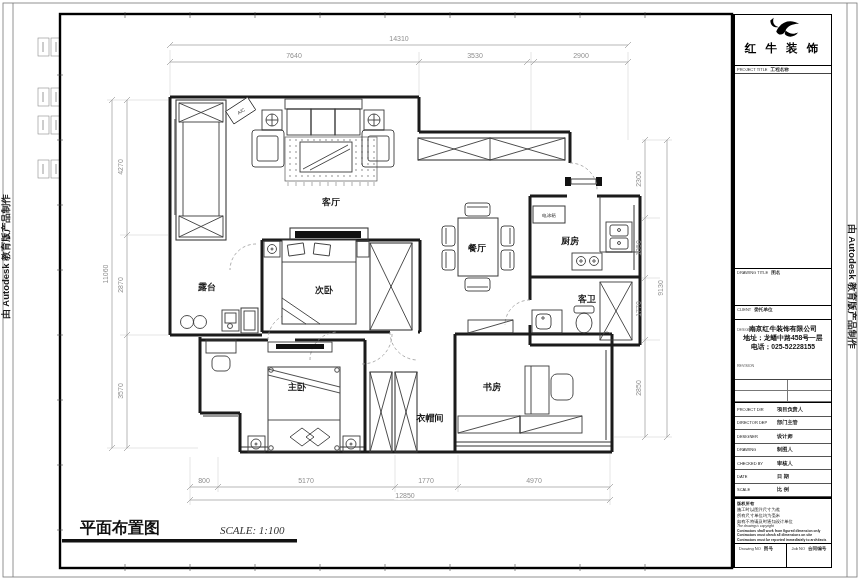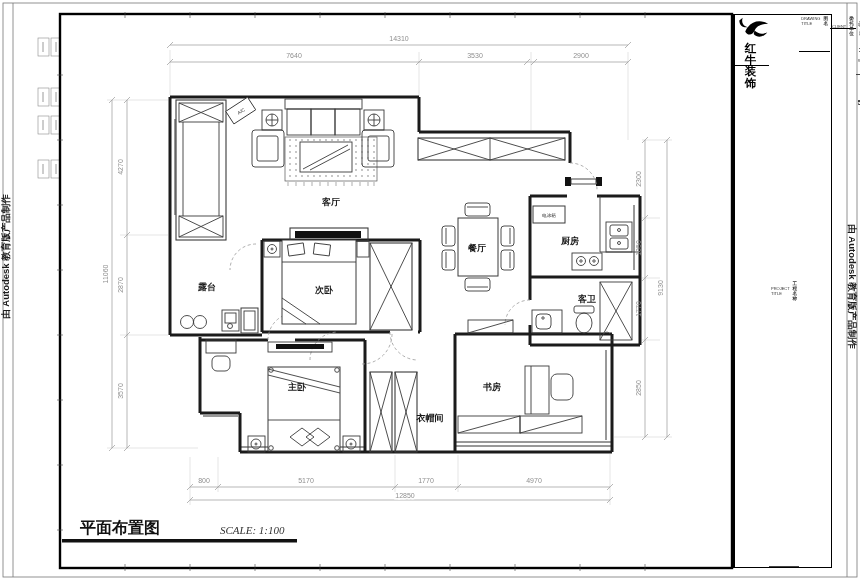--- a/index.html
+++ b/index.html
@@ -10,21 +10,21 @@
   .room{font-size:9px;font-weight:700;fill:#1a1a1a;}
   .tinylab{font-size:4.6px;fill:#222;}
   .footer-title{font-size:16px;font-weight:700;fill:#111;}
   .footer-scale{font-size:11px;font-style:italic;fill:#333;font-family:"Liberation Serif",serif;}
   .edge-text{position:absolute;white-space:nowrap;font-size:9.5px;font-weight:700;color:#1b1b1b;}
   #edge-left{left:-59px;top:250px;width:130px;text-align:center;transform:rotate(-90deg);}
   #edge-right{left:786px;top:280px;width:130px;text-align:center;transform:rotate(90deg);}
   
   #tb{position:absolute;left:732px;top:14px;width:100px;height:554px;box-sizing:border-box;
       border:1.2px solid #000;border-left:3.5px solid #000;background:#fff;
-      display:flex;flex-direction:row;}
+      display:flex;flex-direction:column;}
   .tb-logo{height:48px;border-bottom:1.2px solid #000;text-align:center;padding-top:2px;}
   .tb-brand{font-size:11.5px;font-weight:700;letter-spacing:3px;color:#000;line-height:1;}
   .tb-lab{font-size:4px;color:#333;padding:1px 2px;display:flex;gap:3px;align-items:center;}
   .tb-lab .zh{font-size:4.6px;font-weight:700;}
   .tb-cell-line{border-bottom:0.8px solid #444;}
   .tb-space{flex:1;border-bottom:1.2px solid #000;}
   .tb-cell-dt{height:36px;border-bottom:1.2px solid #000;}
   .tb-cell-cl{height:13px;border-bottom:1.2px solid #000;}
   .tb-company{position:relative;height:60px;border-bottom:0.8px solid #444;
               text-align:center;font-size:6.8px;font-weight:700;color:#111;

